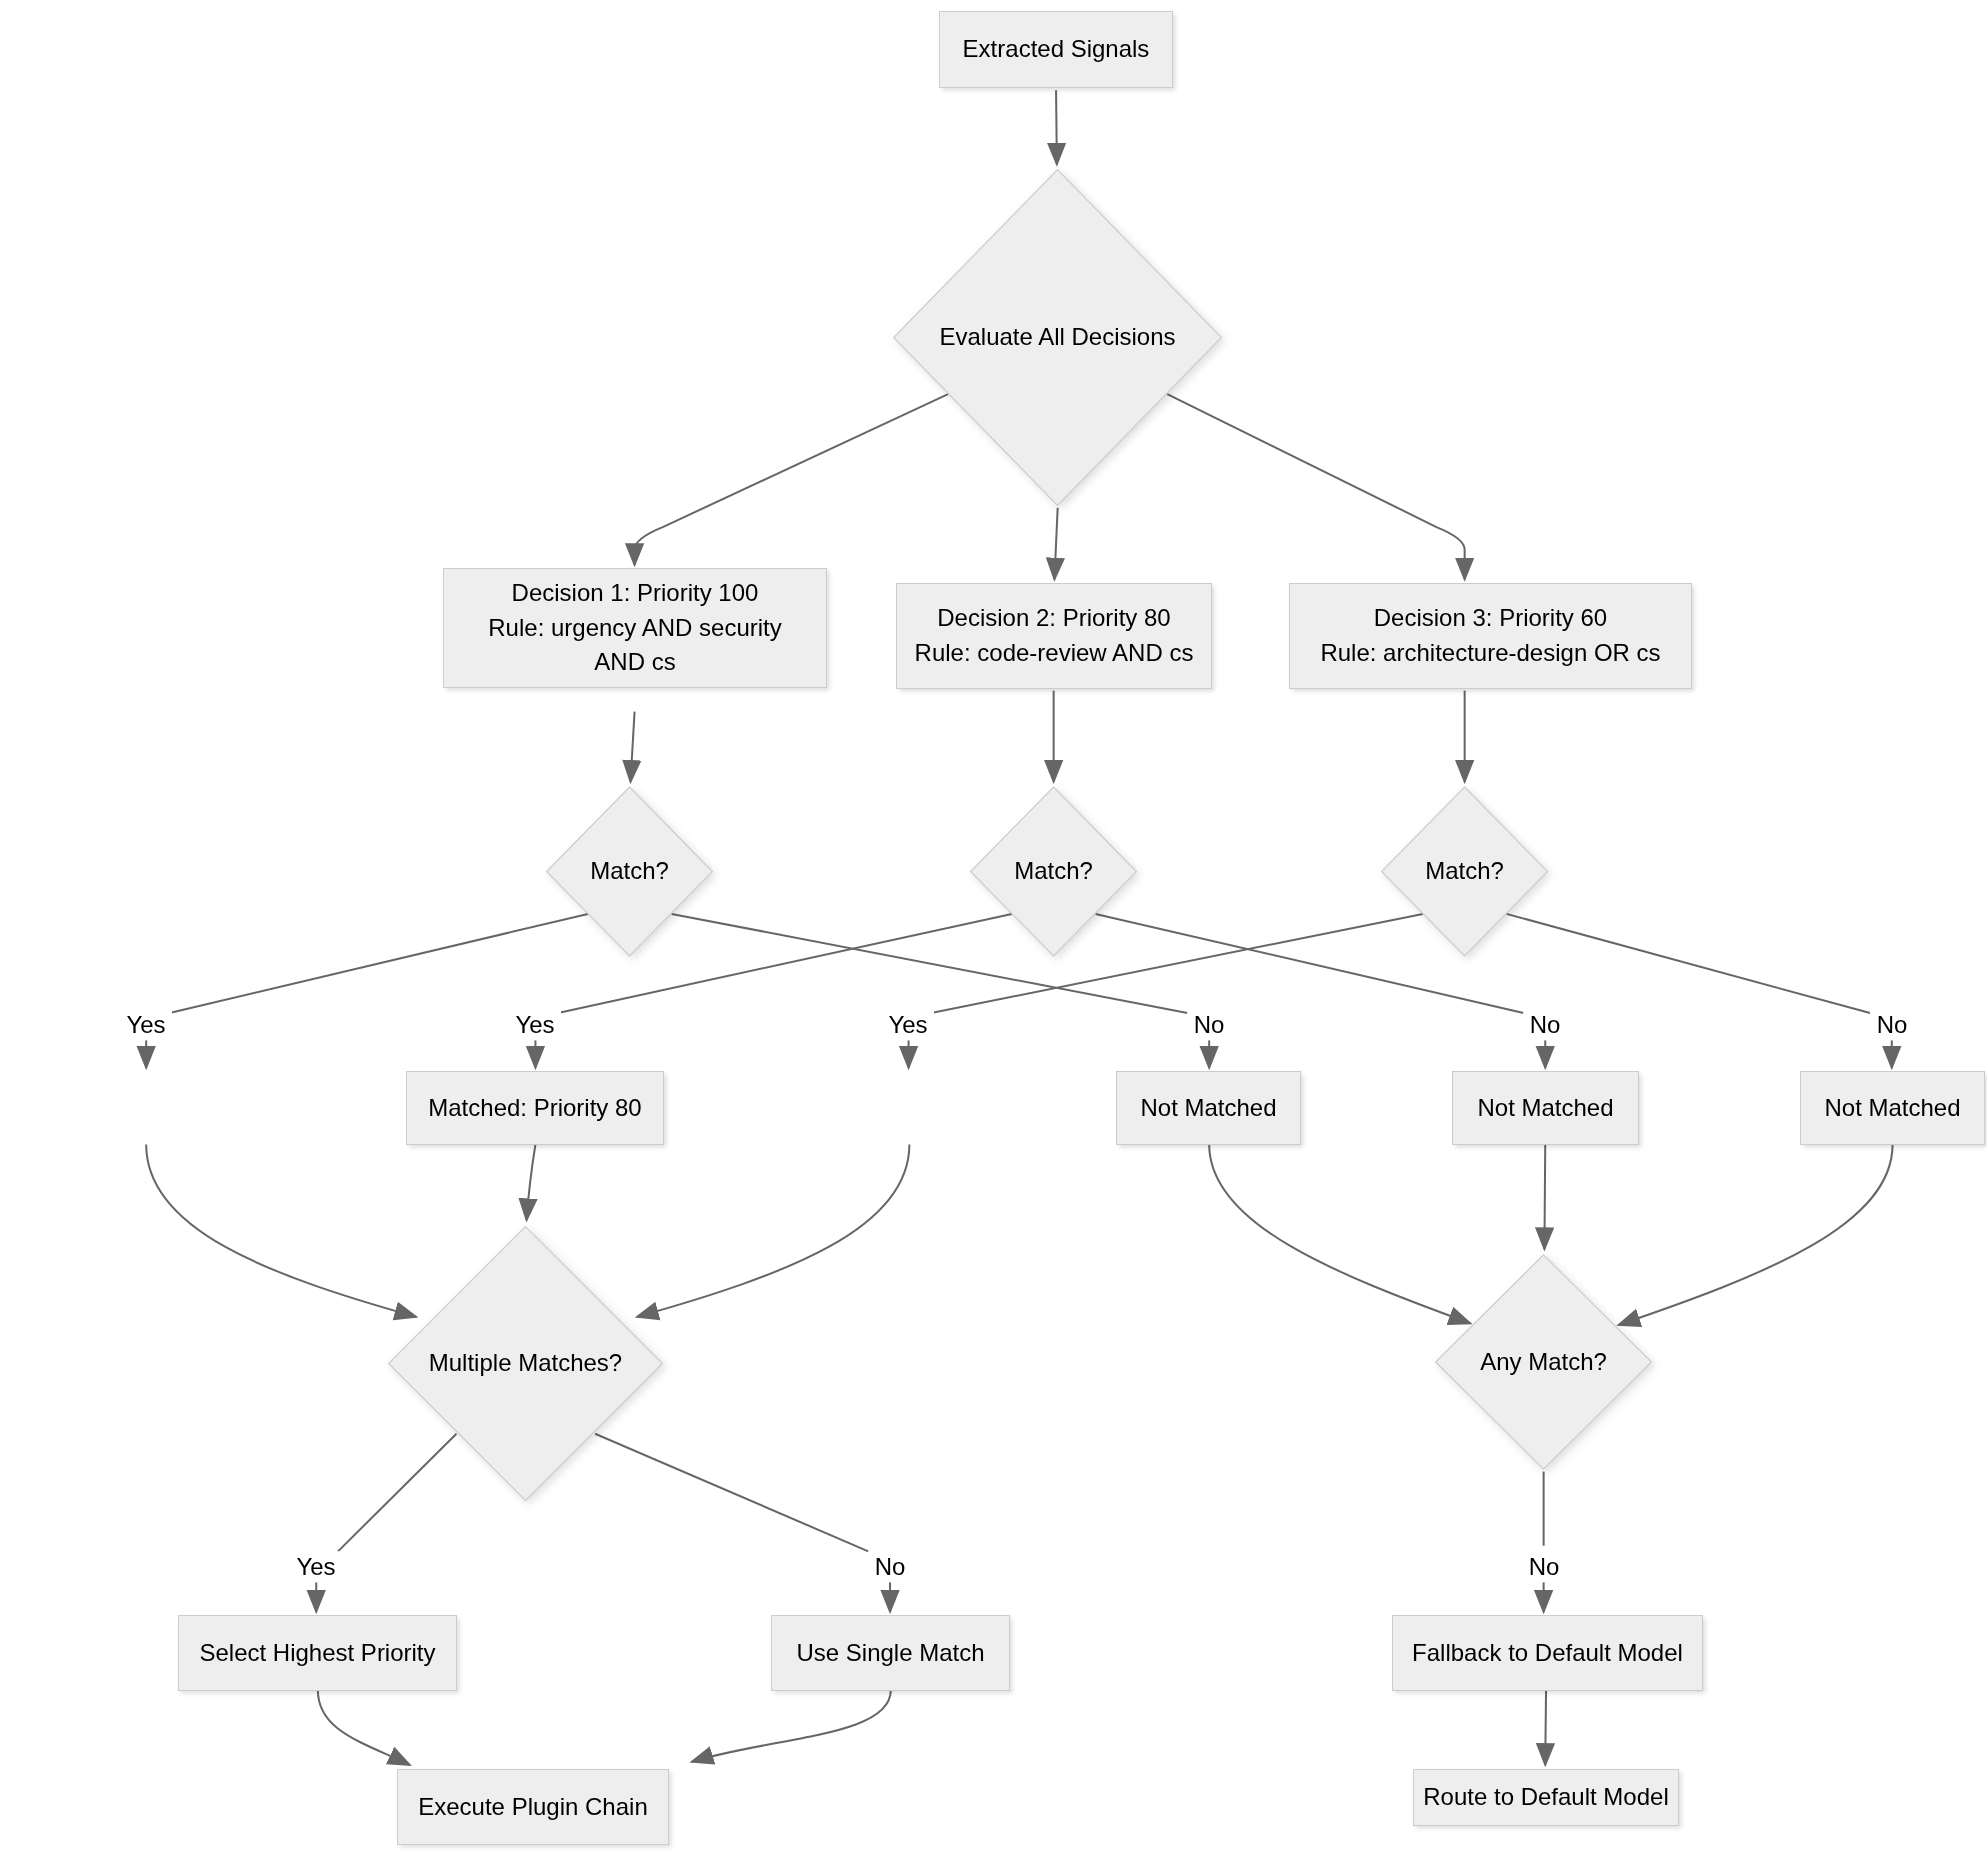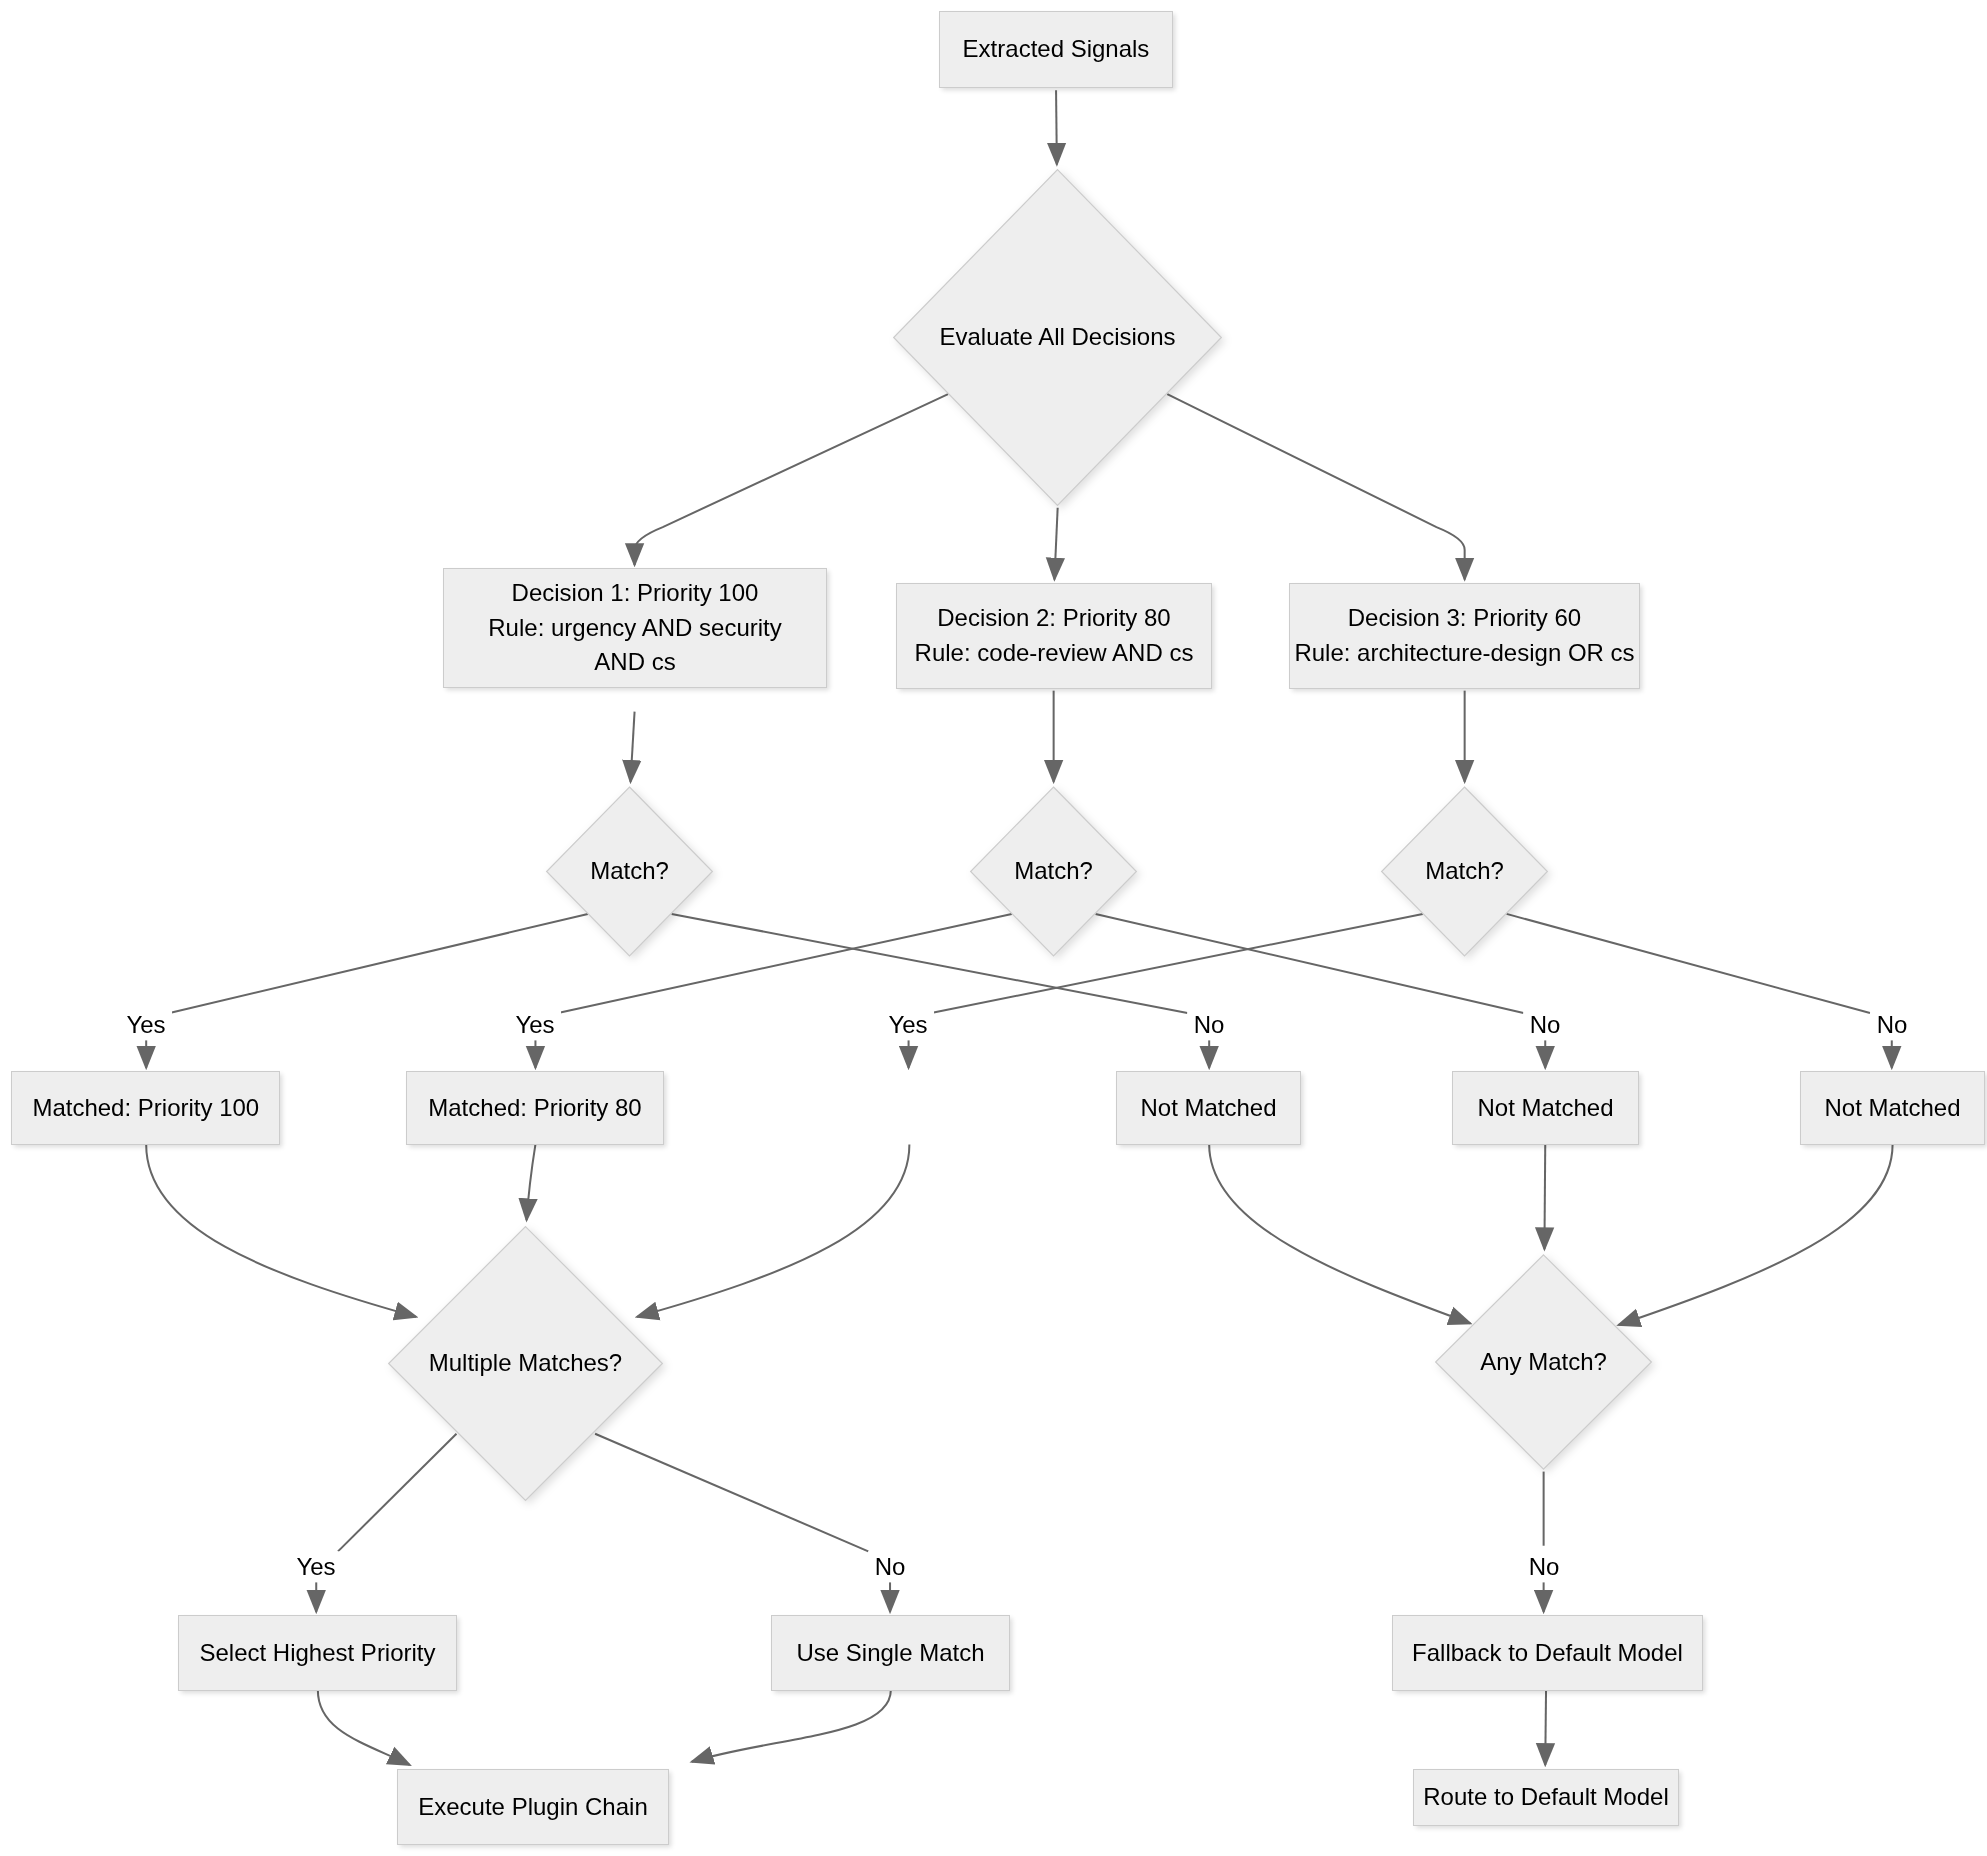--- a/index.html
+++ b/index.html
@@ -85,21 +85,21 @@
 
   <div class="node node-rect" style="left:443px;top:568px;width:384px;height:120px">
     <span class="node-label">Decision 1: Priority 100
 Rule: urgency AND security
 AND cs</span>
   </div>
   <div class="node node-rect" style="left:896px;top:583px;width:316px;height:106px">
     <span class="node-label">Decision 2: Priority 80
 Rule: code-review AND cs</span>
   </div>
-  <div class="node node-rect" style="left:1289px;top:583px;width:351px;height:106px">
+  <div class="node node-rect" style="left:1289px;top:583px;width:403px;height:106px">
     <span class="node-label">Decision 3: Priority 60
 Rule: architecture-design OR cs</span>
   </div>
 
   <div class="node node-diamond" style="left:545px;top:785px;width:169px;height:173px">
     <svg class="dshape" width="169" height="173" viewBox="0 0 210 214">
       <polygon points="105,2 208,107 105,212 2,107"></polygon>
     </svg>
     <span class="node-label">Match?</span>
   </div>
@@ -109,23 +109,20 @@
     </svg>
     <span class="node-label">Match?</span>
   </div>
   <div class="node node-diamond" style="left:1380px;top:785px;width:169px;height:173px">
     <svg class="dshape" width="169" height="173" viewBox="0 0 210 214">
       <polygon points="105,2 208,107 105,212 2,107"></polygon>
     </svg>
     <span class="node-label">Match?</span>
   </div>
 
-  <div class="node node-rect" style="left:11.3px;top:1071px;width:269px;height:74px">
-    <span class="node-label">Matched: Priority 100</span>
-  </div>
   <div class="node node-rect" style="left:406px;top:1071px;width:258px;height:74px">
     <span class="node-label">Matched: Priority 80</span>
   </div>
   <div class="node node-rect" style="left:1116px;top:1071px;width:185px;height:74px">
     <span class="node-label">Not Matched</span>
   </div>
   <div class="node node-rect" style="left:1452px;top:1071px;width:187px;height:74px">
     <span class="node-label">Not Matched</span>
   </div>
   <div class="node node-rect" style="left:1800px;top:1071px;width:185px;height:74px">

